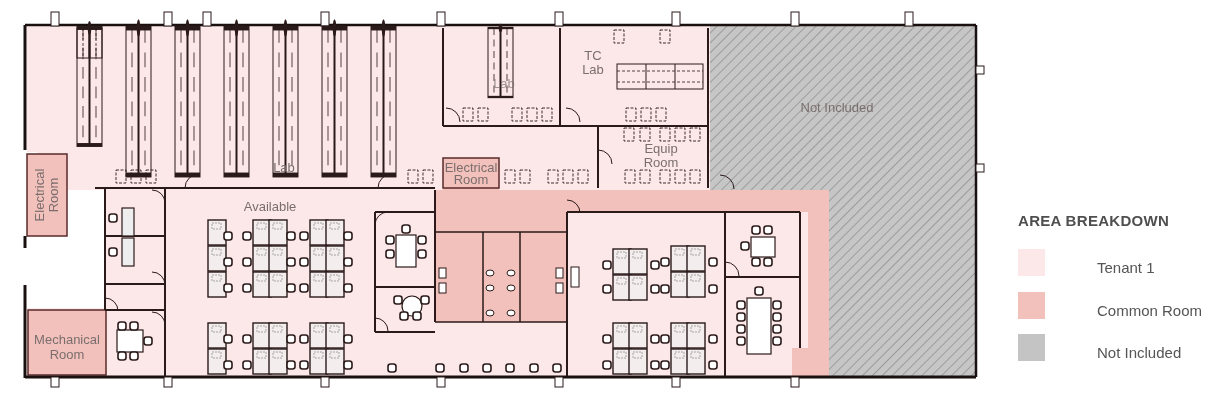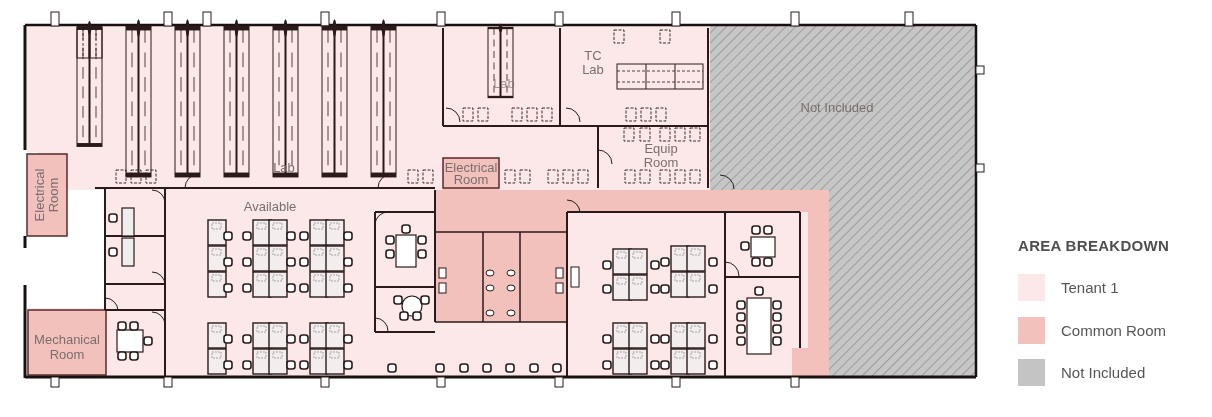--- a/index.html
+++ b/index.html
@@ -1,21 +1,21 @@
 <!DOCTYPE html>
 <html><head>
   <meta charset="utf-8">
   <style>
     html, body { margin: 0; padding: 0; background: #ffffff; }
     body { width: 1212px; height: 417px; position: relative; overflow: hidden; font-family: "Liberation Sans", sans-serif; }
     #plan { position: absolute; left: 0; top: 0; width: 1212px; height: 417px; }
     .room-label { font-family: "Liberation Sans", sans-serif; fill: #7a6e6e; font-size: 13px; }
-    .legend { position: absolute; left: 1018px; top: 237px; width: 190px; }
+    .legend { position: absolute; left: 1018px; top: 212px; width: 190px; }
     .legend-title { font-family: "Liberation Sans", sans-serif; font-weight: bold; font-size: 15px; color: #4f4f4f; letter-spacing: 0.3px; margin-bottom: 20px; }
-    .legend-item { display: flex; align-items: center; height: 27px; margin-bottom: 15.5px; }
+    .legend-item { display: flex; align-items: flex-end; height: 27px; margin-bottom: 15.5px; gap: 36px; }
     .swatch { width: 27px; height: 27px; margin-right: 16px; }
     .legend-label { font-size: 15px; color: #555; }
   </style>
 </head>
 <body>
 
 <svg id="plan" viewBox="0 0 1212 417" xmlns="http://www.w3.org/2000/svg">
   <defs>
     <pattern id="hatch" patternUnits="userSpaceOnUse" width="7" height="7" patternTransform="rotate(45)">
       <rect width="7" height="7" fill="#c6c6c6"></rect>

